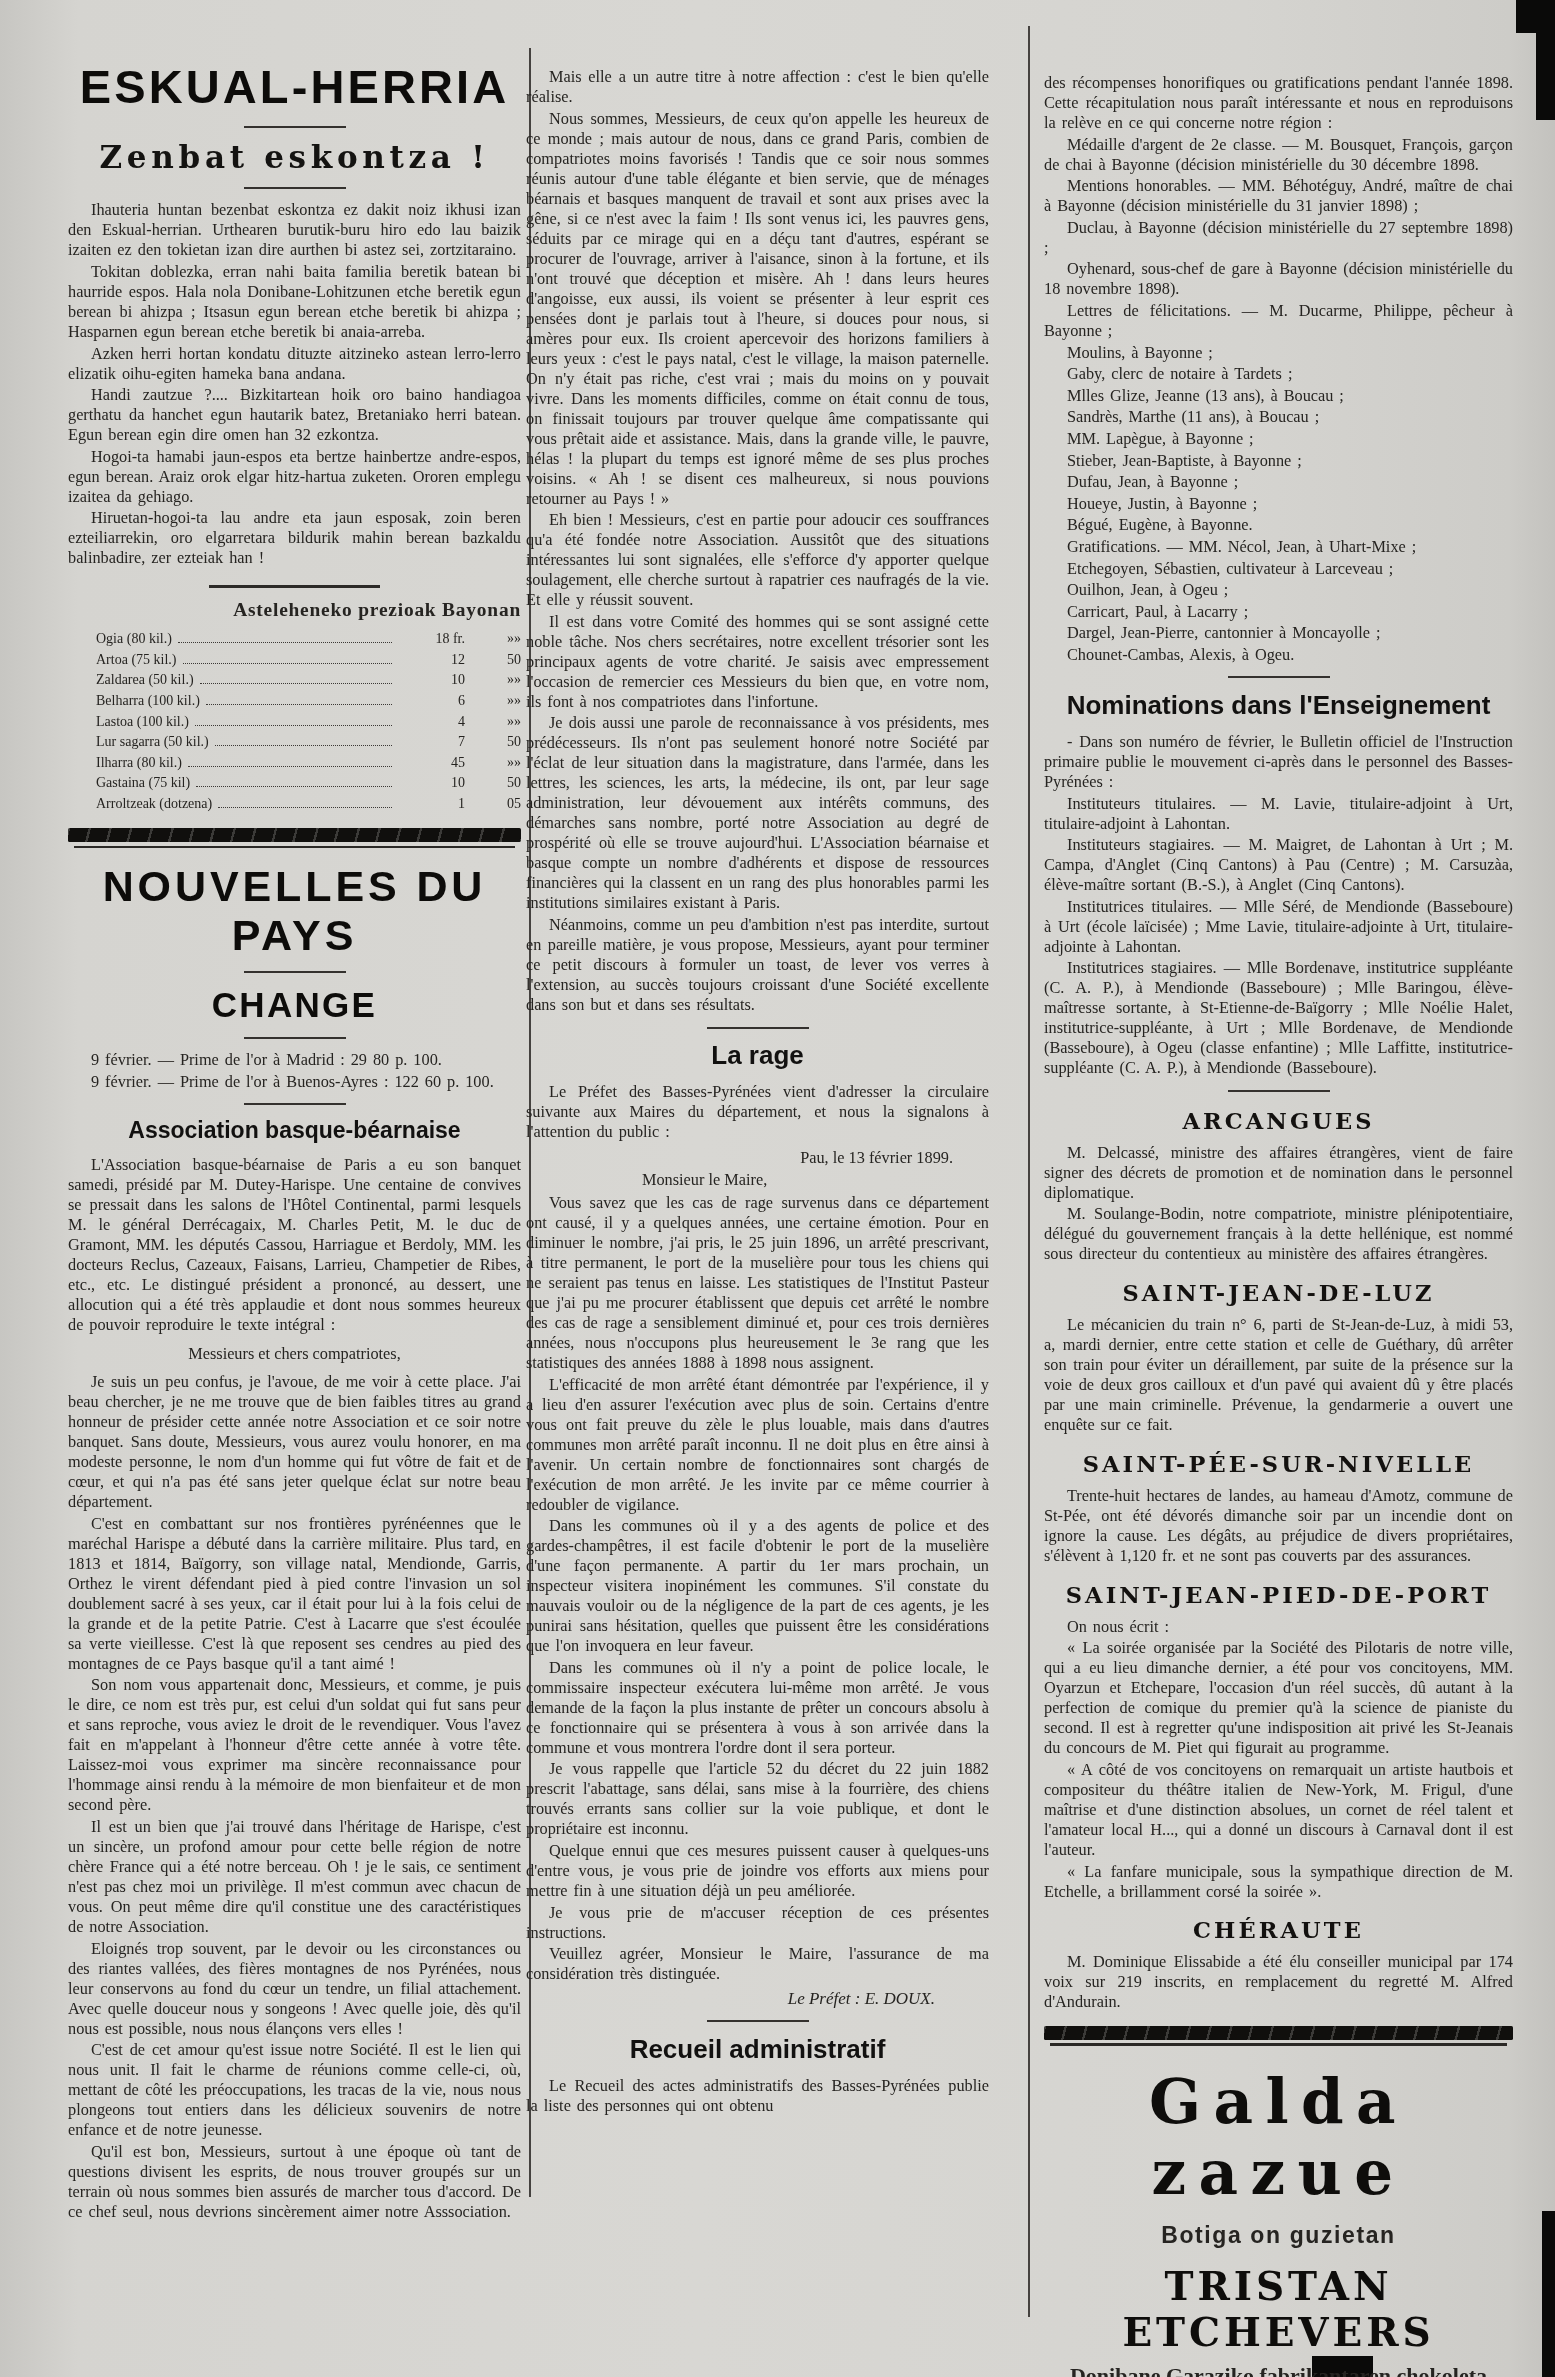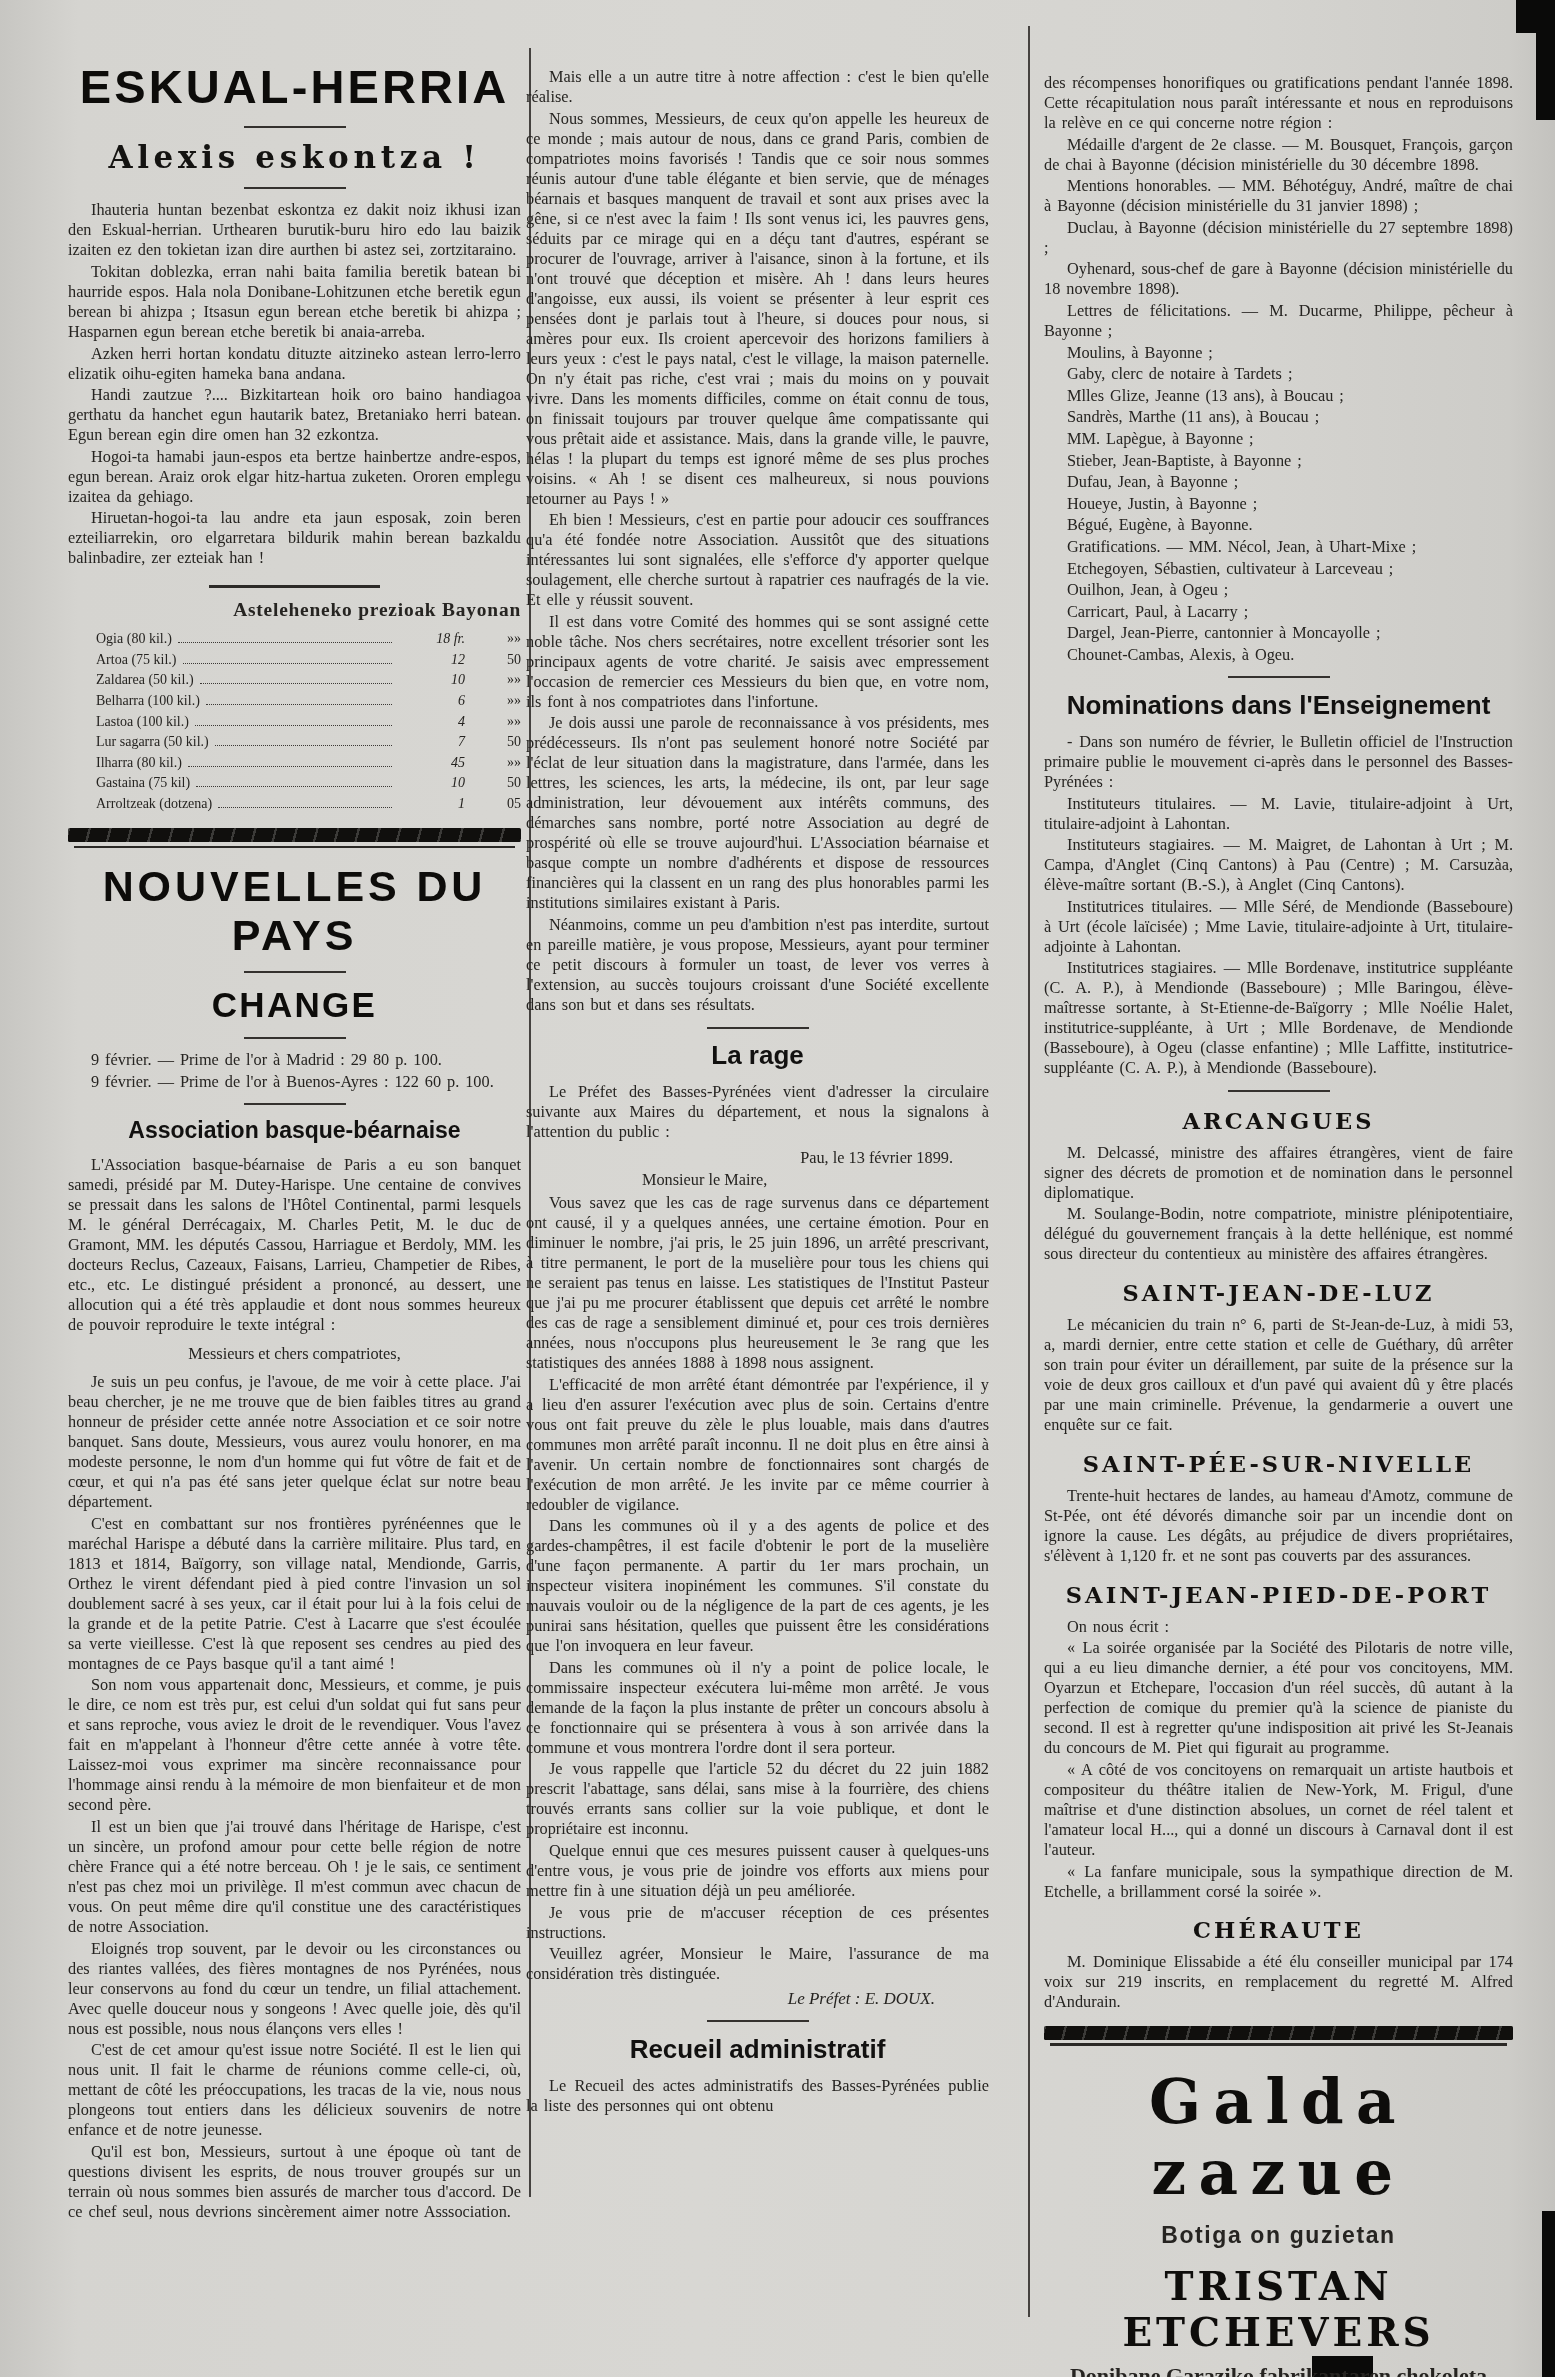--- a/index.html
+++ b/index.html
@@ -18,21 +18,21 @@
 
   .masthead{font-family:"Liberation Sans",sans-serif;font-weight:bold;font-size:47px;letter-spacing:3.1px;text-align:center;margin:0;color:#0d0c0a;}
   .headline{font-family:"DejaVu Serif",serif;font-size:31px;font-weight:bold;letter-spacing:4.7px;text-align:center;margin:3.1px 0;color:#141311;}
   .hr-short{width:102px;border-top:2.3px solid #34312e;margin:11.6px auto;}
   .hr-squiggle{width:171px;border-top:3.1px solid #2c2a27;margin:17px auto 7.8px;}
 
   .table-title{font-size:19.4px;font-weight:bold;text-align:right;letter-spacing:0.8px;margin:11px 0 7.8px;}
   .price-row{display:flex;align-items:baseline;font-size:14px;line-height:20.6px;padding-left:28px;}
   .price-item{white-space:nowrap;}
   .price-leader{flex:1;border-bottom:1.6px dotted #3c3936;margin:0 6.2px 3.9px 6.2px;min-width:12.4px;}
-  .price-fr{width:67px;text-align:right;white-space:nowrap;font-style:italic;}
+  .price-fr{width:67px;text-align:right;white-space:nowrap;}
   .price-c{width:56px;text-align:right;white-space:nowrap;}
 
   .bar-thick{height:14px;background:#100f0d;margin:14px 0 3.1px;border-radius:1.6px;
     background-image:repeating-linear-gradient(105deg,rgba(214,213,209,.22) 0 2.3px,transparent 2.3px 20px);}
   .bar-thin{height:2.3px;background:#2a2825;margin:0 6.2px 6.2px;}
 
   .big-sans{font-family:"Liberation Sans",sans-serif;font-weight:bold;font-size:43px;letter-spacing:3.9px;text-align:center;margin:14px 0 0;color:#0d0c0a;}
   .mid-sans{font-family:"Liberation Sans",sans-serif;font-weight:bold;font-size:35px;letter-spacing:2.3px;text-align:center;margin:7.8px 0 0;color:#0d0c0a;}
   .sub-sans{font-family:"Liberation Sans",sans-serif;font-weight:bold;font-size:23px;text-align:center;margin:6.2px 0 11px;color:#121110;}
   .mid-sans2{font-family:"Liberation Sans",sans-serif;font-weight:bold;font-size:26px;text-align:center;margin:3.1px 0 11px;color:#121110;}
@@ -66,21 +66,21 @@
   <div class="vrule v1"></div>
   <div class="vrule v2"></div>
   <div class="black tr1"></div>
   <div class="black tr2"></div>
   <div class="black br1"></div>
   <div class="black br2"></div>
 
   <div class="col col1">
     <h1 class="masthead">ESKUAL-HERRIA</h1>
     <div class="hr-short"></div>
-    <h2 class="headline">Alexis eskontza !</h2>
+    <h2 class="headline">Zenbat eskontza !</h2>
     <div class="hr-short"></div>
 
     <p class="body">Ihauteria huntan bezenbat eskontza ez dakit noiz ikhusi izan den Eskual-herrian. Urthearen burutik-buru hiro edo lau baizik izaiten ez den tokietan izan dire aurthen bi astez sei, zortzitaraino.</p>
     <p class="body">Tokitan doblezka, erran nahi baita familia beretik batean bi haurride espos. Hala nola Donibane-Lohitzunen etche beretik egun berean bi ahizpa ; Itsasun egun berean etche beretik bi ahizpa ; Hasparnen egun berean etche beretik bi anaia-arreba.</p>
     <p class="body">Azken herri hortan kondatu dituzte aitzineko astean lerro-lerro elizatik oihu-egiten hameka bana andana.</p>
     <p class="body">Handi zautzue ?.... Bizkitartean hoik oro baino handiagoa gerthatu da hanchet egun hautarik batez, Bretaniako herri batean. Egun berean egin dire omen han 32 ezkontza.</p>
     <p class="body">Hogoi-ta hamabi jaun-espos eta bertze hainbertze andre-espos, egun berean. Araiz orok elgar hitz-hartua zuketen. Ororen emplegu izaitea da gehiago.</p>
     <p class="body">Hiruetan-hogoi-ta lau andre eta jaun esposak, zoin beren ezteiliarrekin, oro elgarretara bildurik mahin berean bazkaldu balinbadire, zer ezteiak han !</p>
 
     <div class="hr-squiggle"></div>

